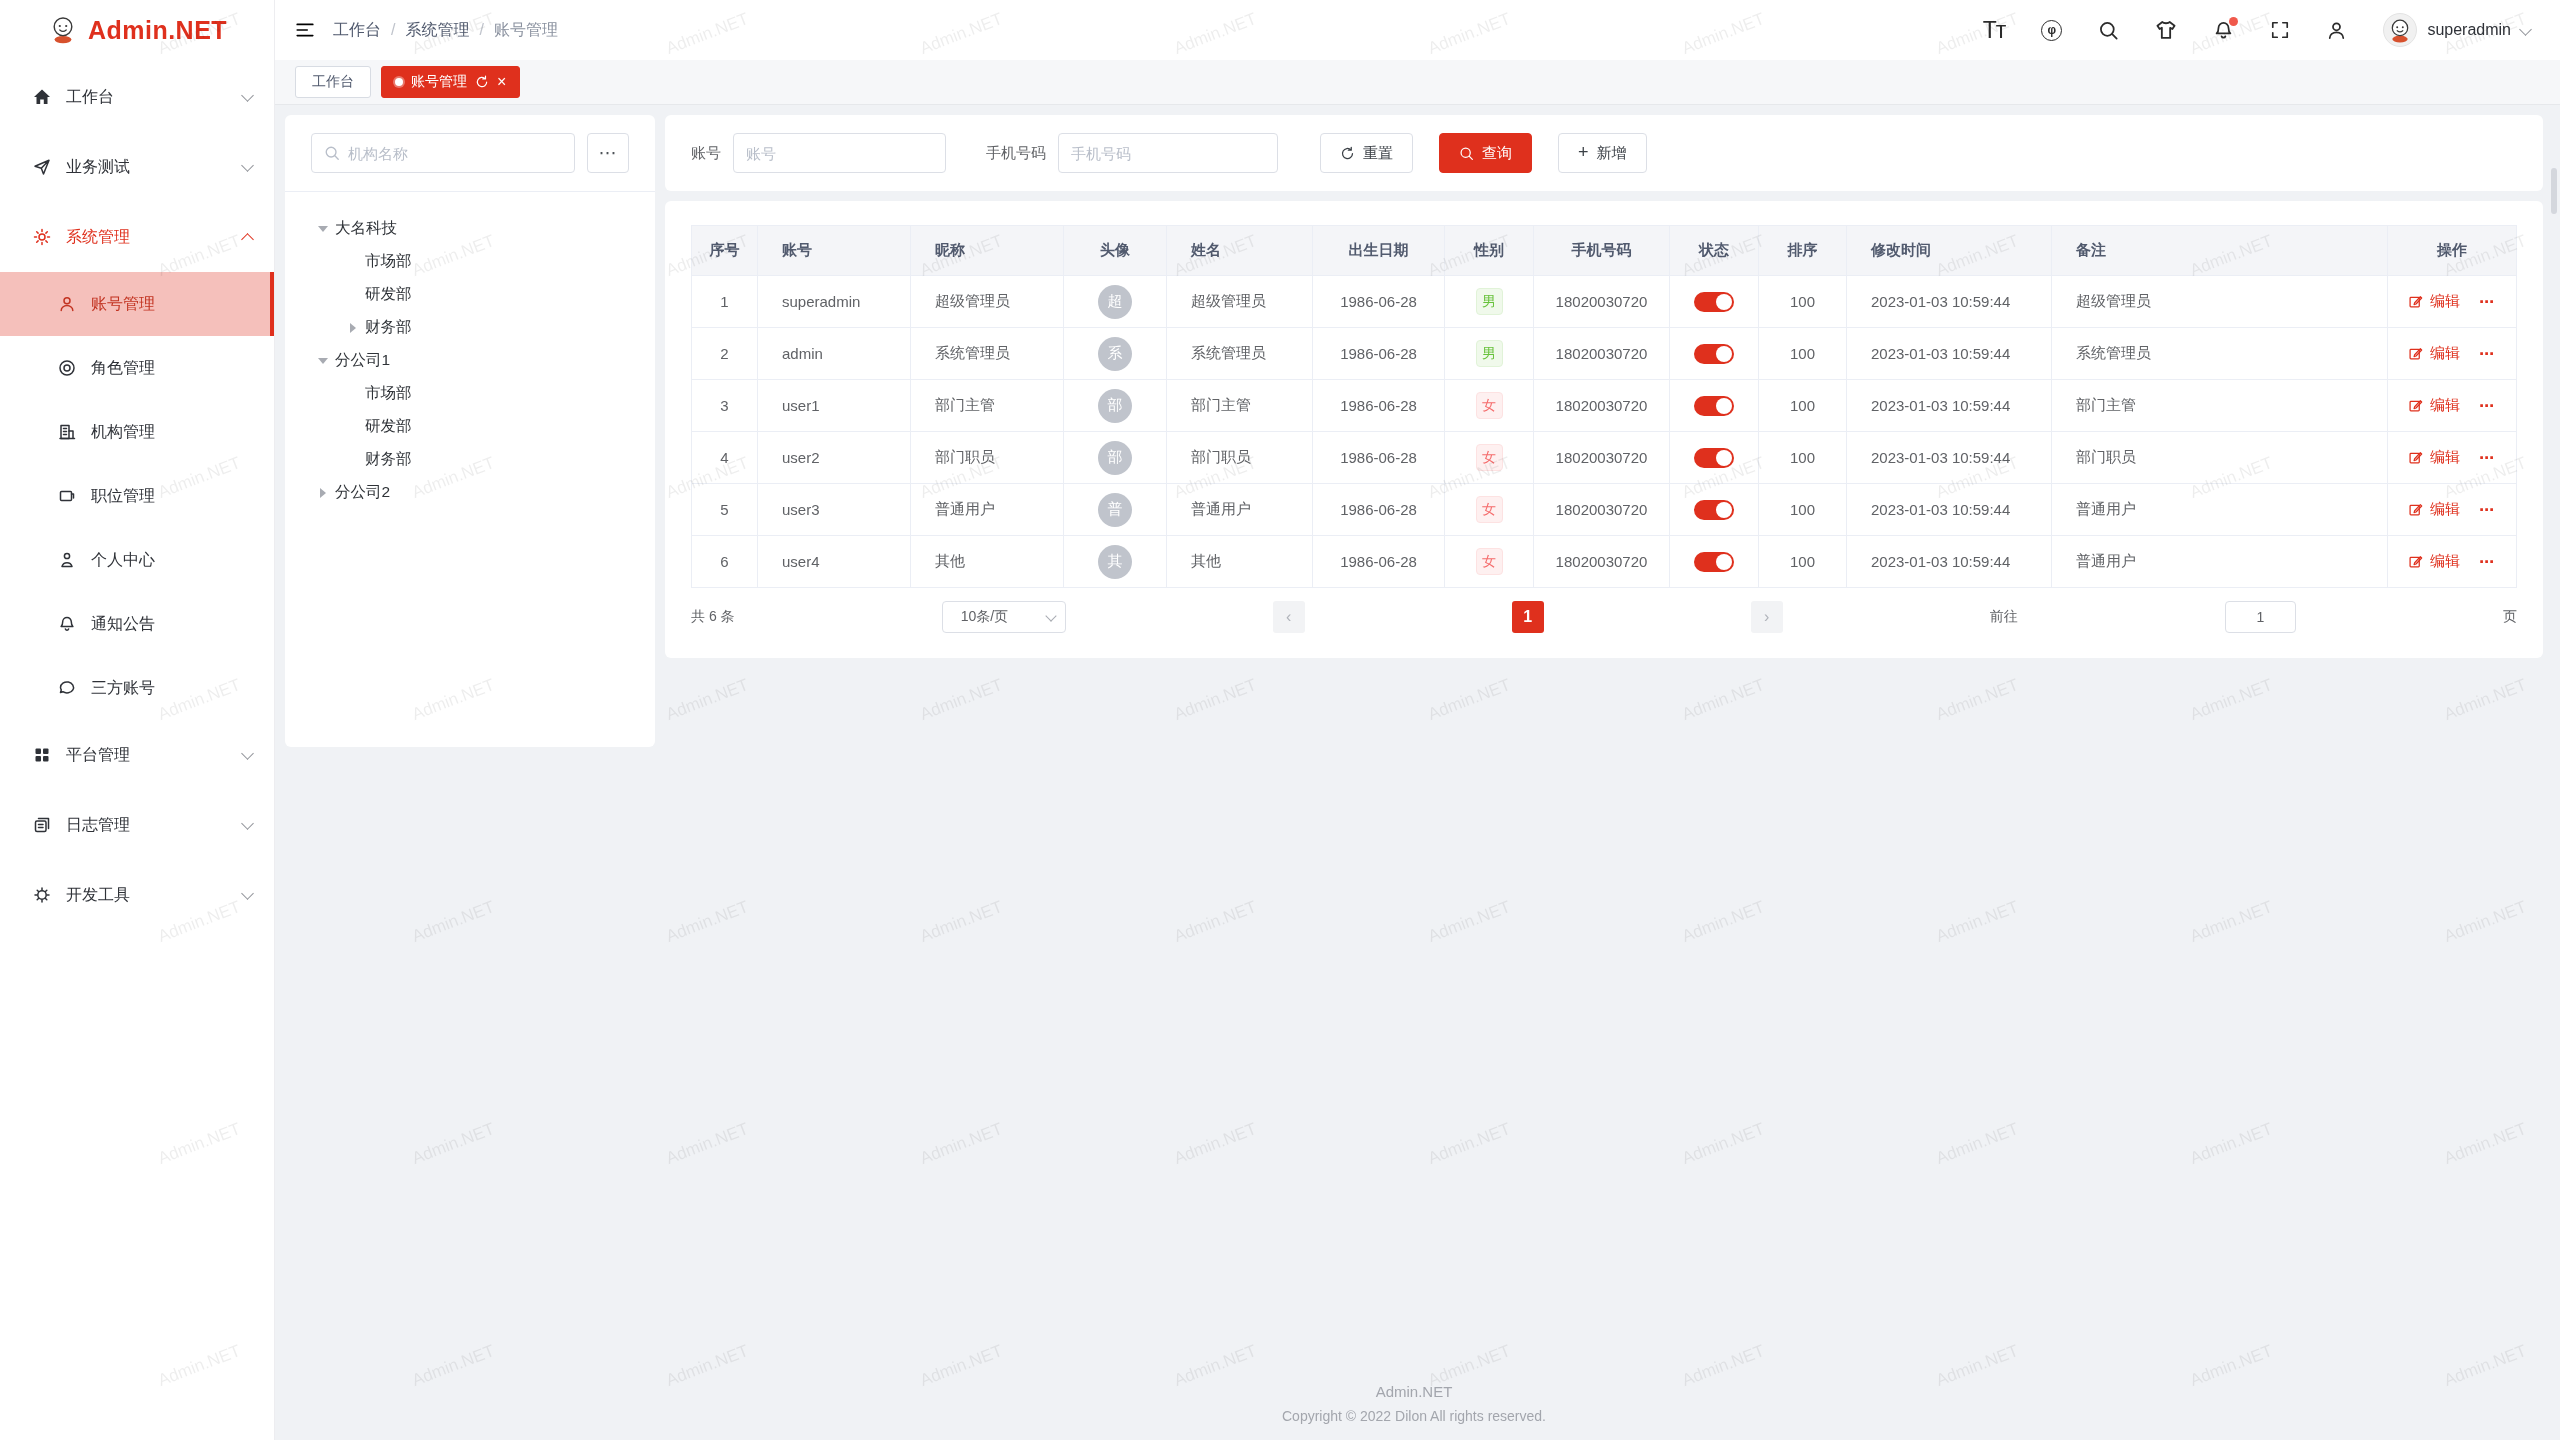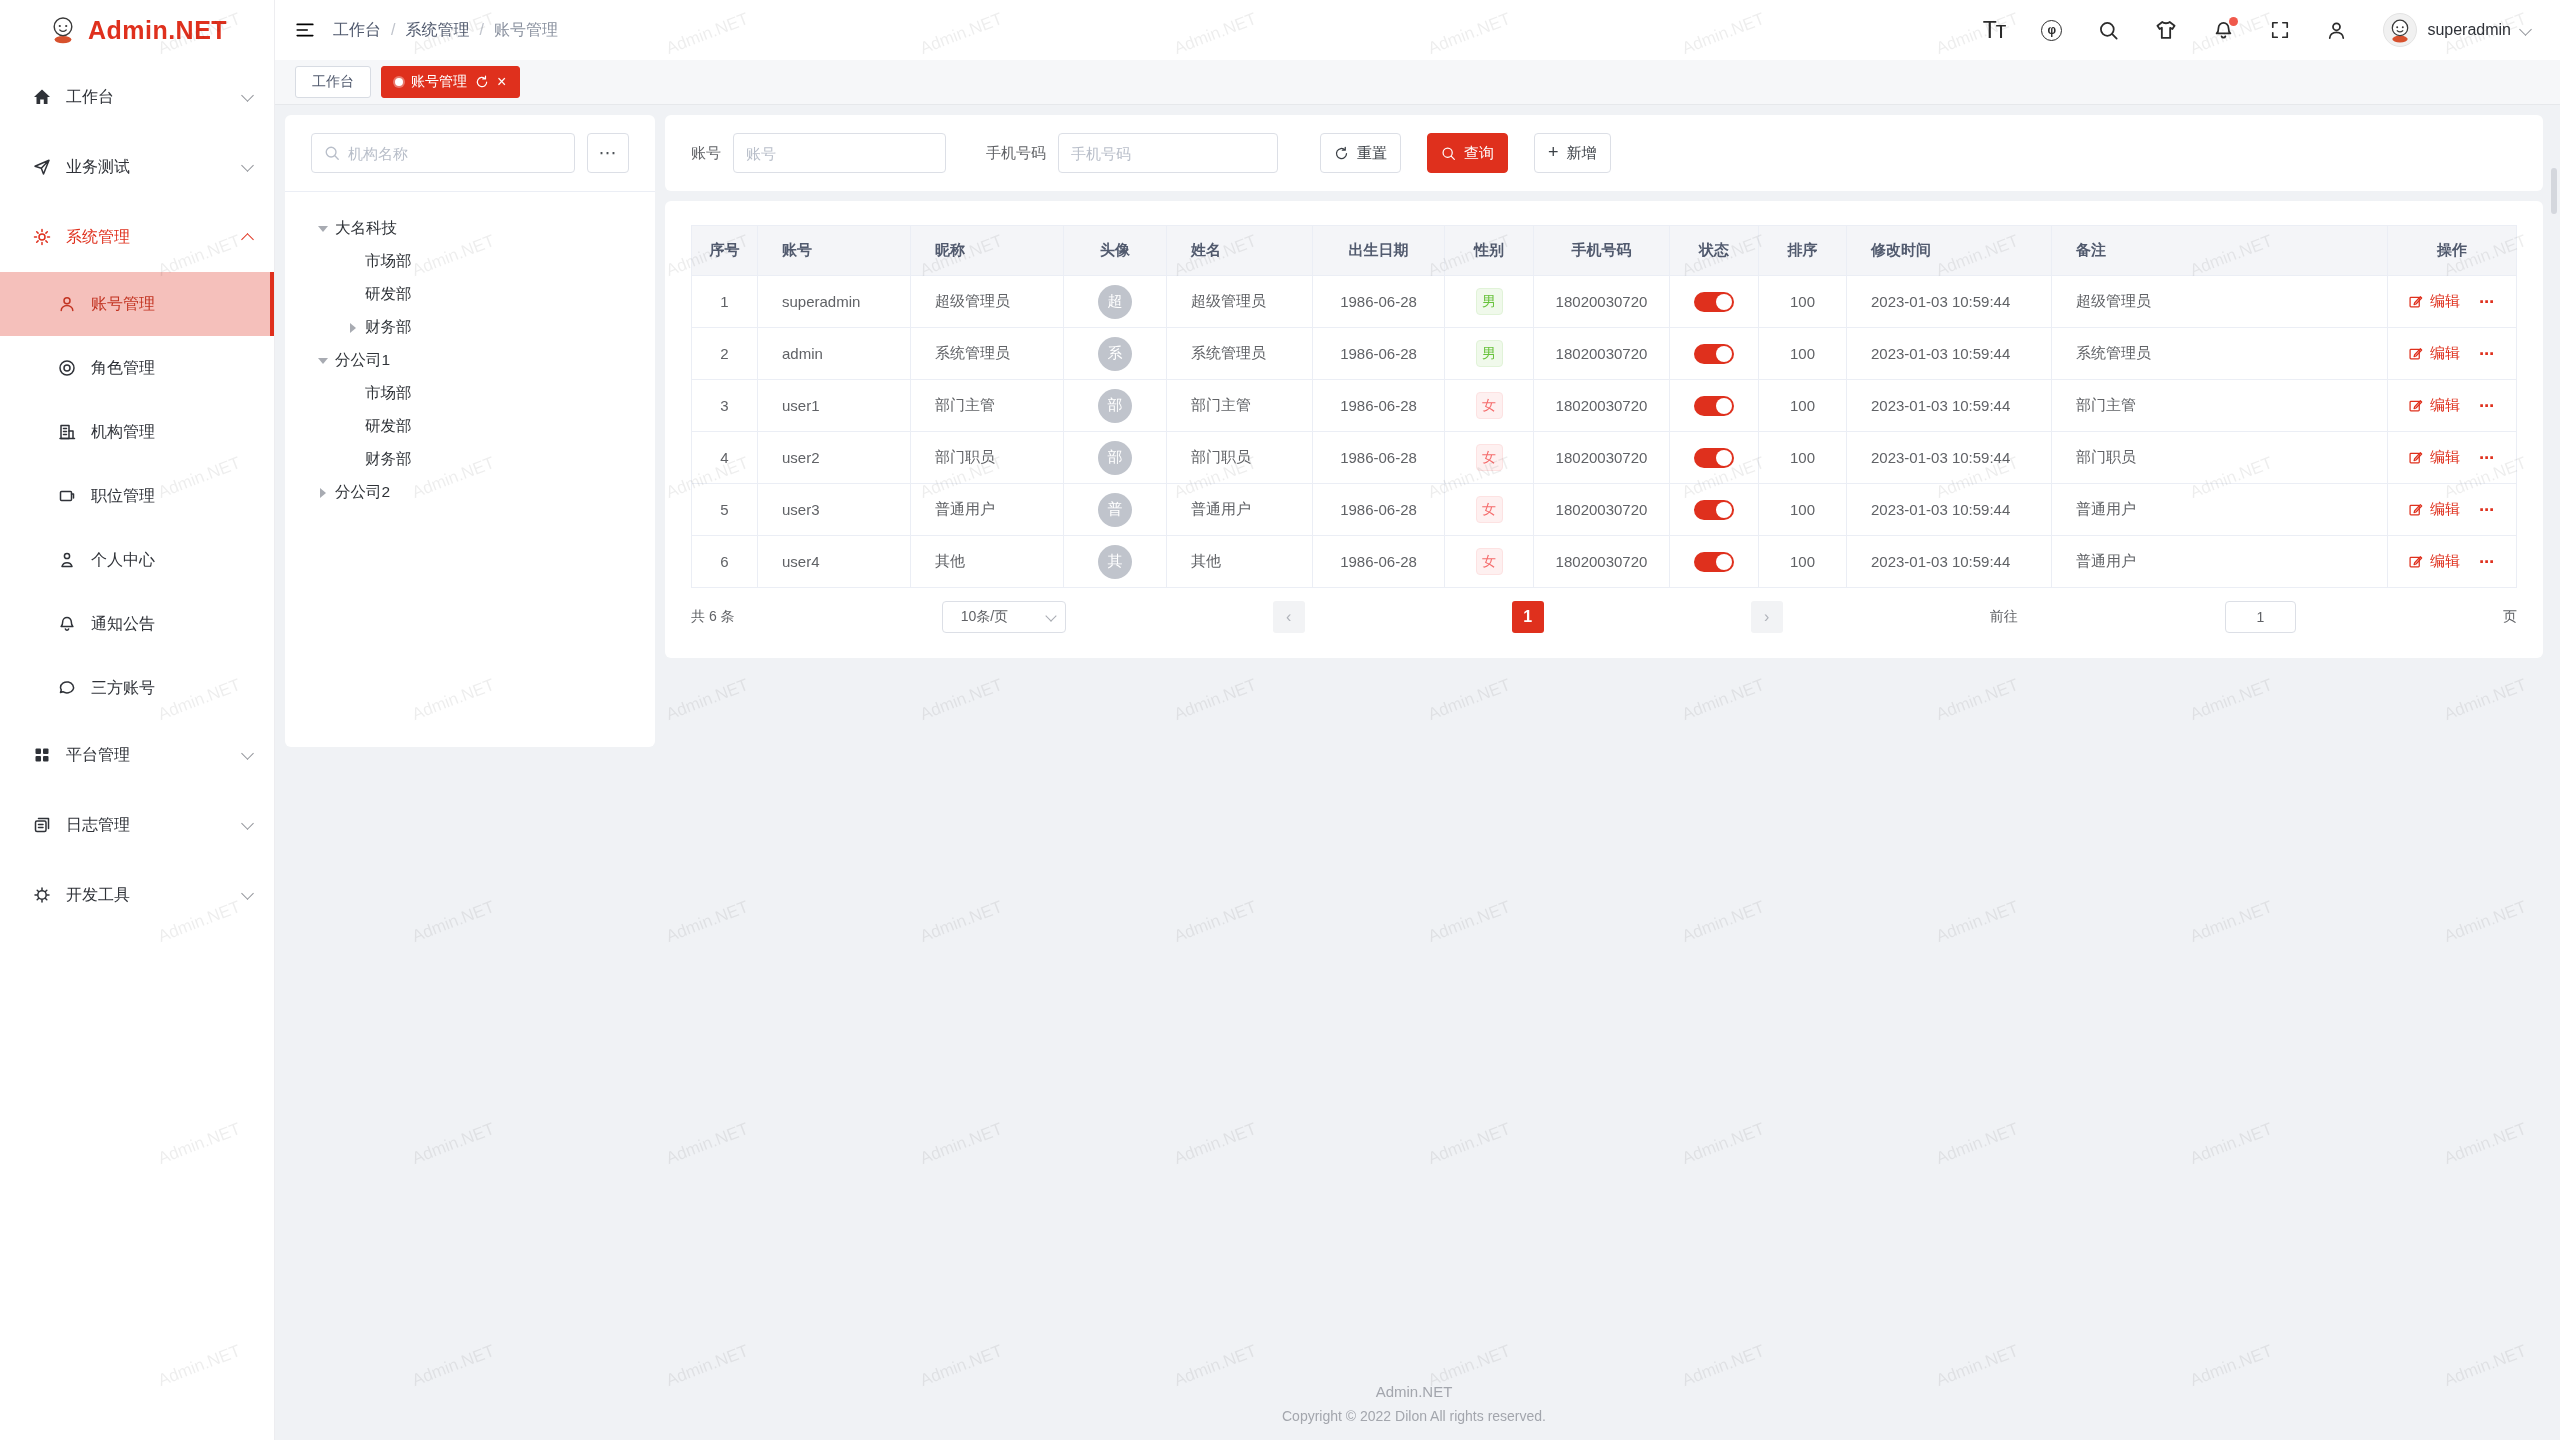--- a/index.html
+++ b/index.html
@@ -82,21 +82,21 @@
 
   
   .right-col{flex:1;display:flex;flex-direction:column;gap:10px;min-width:0;}
   .filter-card{height:76px;display:flex;align-items:center;padding:0 26px;gap:12px;}
   .f-label{font-size:15px;color:#606266;white-space:nowrap;}
   .f-label.ml{margin-left:28px;}
   .f-input{height:40px;border:1px solid #dcdfe6;border-radius:4px;padding:0 12px;font-size:15px;color:#333;outline:none;}
   .f-input::placeholder{color:#b8bec9;}
   .in-account{width:213px;}
   .in-phone{width:220px;}
-  .btn{height:40px;border-radius:4px;display:inline-flex;align-items:center;justify-content:center;gap:8px;font-size:15px;cursor:pointer;border:1px solid #dcdfe6;background:#fff;color:#3a3f45;padding:0 13px;}
+  .btn{height:40px;border-radius:4px;display:inline-flex;align-items:center;justify-content:center;gap:8px;font-size:15px;cursor:pointer;border:1px solid #dcdfe6;background:#fff;color:#3a3f45;padding:0 19px;}
   .btn .ic{width:15px;height:15px;}
   .btn-reset{margin-left:30px;}
   .btn-query{background:var(--primary);border-color:var(--primary);color:#fff;margin-left:14px;}
   .btn-add{margin-left:14px;}
   .plus{font-size:18px;font-weight:400;margin-top:-2px;}
 
   
   .table-card{padding:24px 26px 12px;}
   table{width:100%;border-collapse:collapse;table-layout:fixed;}
   th,td{border:1px solid var(--tborder);font-weight:normal;overflow:hidden;white-space:nowrap;}

